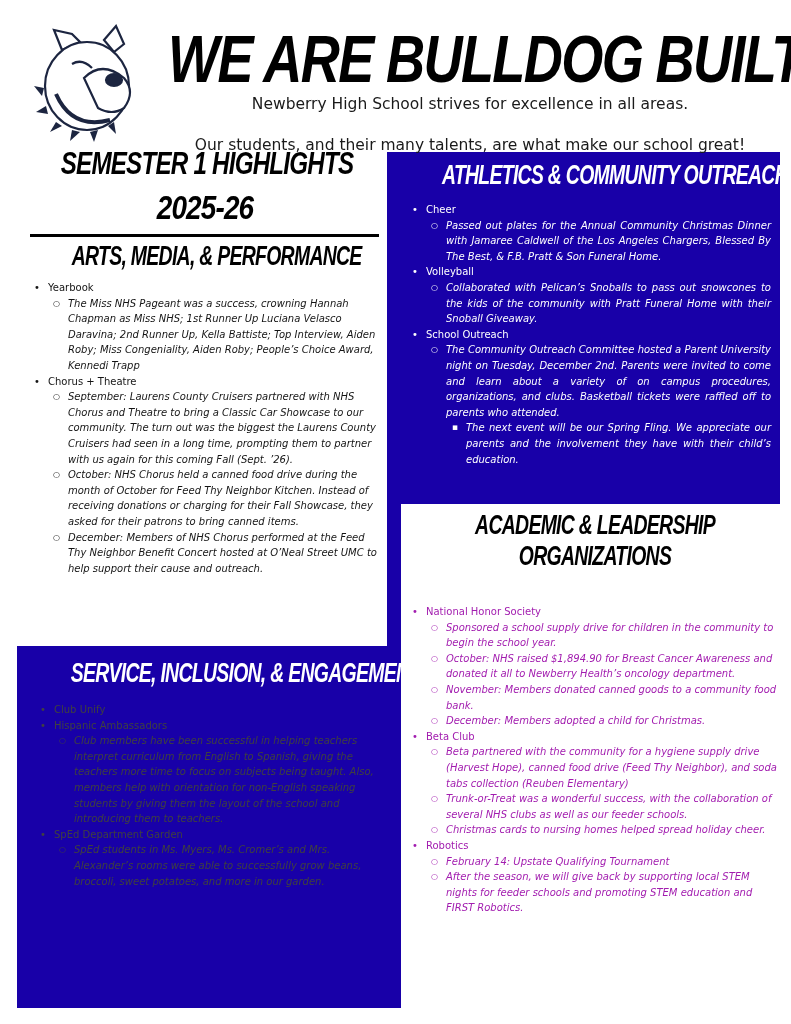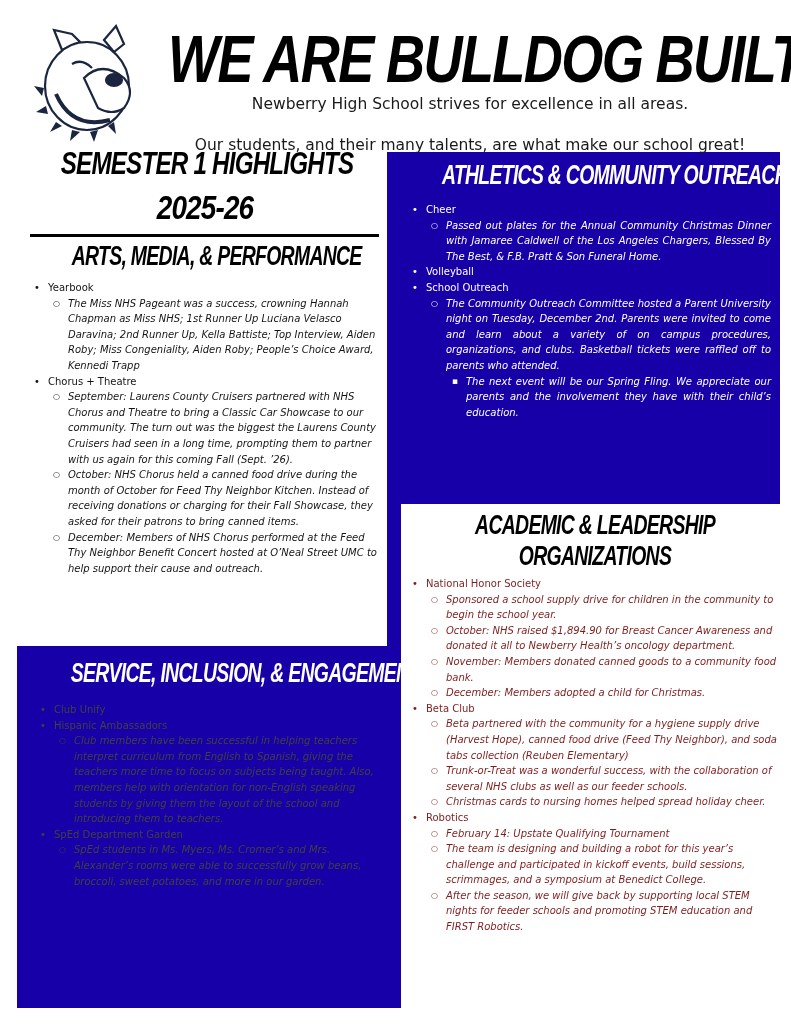--- a/index.html
+++ b/index.html
@@ -43,21 +43,21 @@
   .list > ul > li { position: relative; padding-left: 17px; }
   .list > ul > li::before { content: "•"; position: absolute; left: 3px; top: 0; }
   .list ul ul { margin-left: 3px; font-style: italic; }
   .list ul ul > li { position: relative; padding-left: 17px; }
   .list ul ul > li::before { content: "○"; position: absolute; left: 2px; top: 0; font-size: 8px; }
   .list ul ul ul > li::before { content: "▪"; font-size: 9px; left: 3px; }
   .justify li span.t { text-align: justify; display: block; }
 
   #arts-list { left: 31px; top: 280px; width: 352px; color: #141414; }
   #ath-list { left: 409px; top: 202px; width: 362px; color: #fff; }
-  #acad-list { left: 409px; top: 576px; width: 372px; color: #7f1d1d; }
+  #acad-list { left: 409px; top: 604px; width: 372px; color: #a21caf; }
   #serv-list { left: 37px; top: 702px; width: 352px; color: #404040; }
 </style>
 </head>
 <body>
 
 <div class="blue" id="blue-right"></div>
 <div class="blue" id="blue-strip"></div>
 <div class="blue" id="blue-bottom"></div>
 
 <svg class="logo" viewBox="0 0 110 122">
@@ -110,20 +110,25 @@
 <div class="list justify" id="ath-list">
   <ul>
     <li><span>Cheer</span>
       <ul>
         <li>
             <span class="t">Passed out plates for the Annual Community Christmas Dinner with Jamaree Caldwell of the Los Angeles Chargers, Blessed By The Best, &amp; F.B. Pratt &amp; Son Funeral Home.</span>
           </li>
       </ul>
     </li>
     <li><span>Volleyball</span>
+      <ul>
+        <li>
+            <span class="t">Collaborated with Pelican’s Snoballs to pass out snowcones to the kids of the community with Pratt Funeral Home with their Snoball Giveaway.</span>
+          </li>
+      </ul>
     </li>
     <li><span>School Outreach</span>
       <ul>
         <li>
             <span class="t">The Community Outreach Committee hosted a Parent University night on Tuesday, December 2nd. Parents were invited to come and learn about a variety of on campus procedures, organizations, and clubs. Basketball tickets were raffled off to parents who attended.</span>
           <ul>
             <li>
                 <span class="t">The next event will be our Spring Fling. We appreciate our parents and the involvement they have with their child’s education.</span>
               </li>
           </ul>
@@ -147,21 +152,20 @@
     <li><span>Beta Club</span>
       <ul>
         <li><span>Beta partnered with the community for a hygiene supply drive (Harvest Hope), canned food drive (Feed Thy Neighbor), and soda tabs collection (Reuben Elementary)</span></li>
         <li><span>Trunk-or-Treat was a wonderful success, with the collaboration of several NHS clubs as well as our feeder schools.</span></li>
         <li><span>Christmas cards to nursing homes helped spread holiday cheer.</span></li>
       </ul>
     </li>
     <li><span>Robotics</span>
       <ul>
         <li><span>February 14: Upstate Qualifying Tournament</span></li>
-        <li><span>The team is designing and building a robot for this year’s challenge and participated in kickoff events, build sessions, scrimmages, and a symposium at Benedict College.</span></li>
         <li><span>After the season, we will give back by supporting local STEM nights for feeder schools and promoting STEM education and FIRST Robotics.</span></li>
       </ul>
     </li>
   </ul>
 </div>
 
 <div class="heading serv-h">SERVICE, INCLUSION, &amp; ENGAGEMENT</div>
 <div class="list" id="serv-list">
   <ul>
     <li><span>Club Unify</span>

